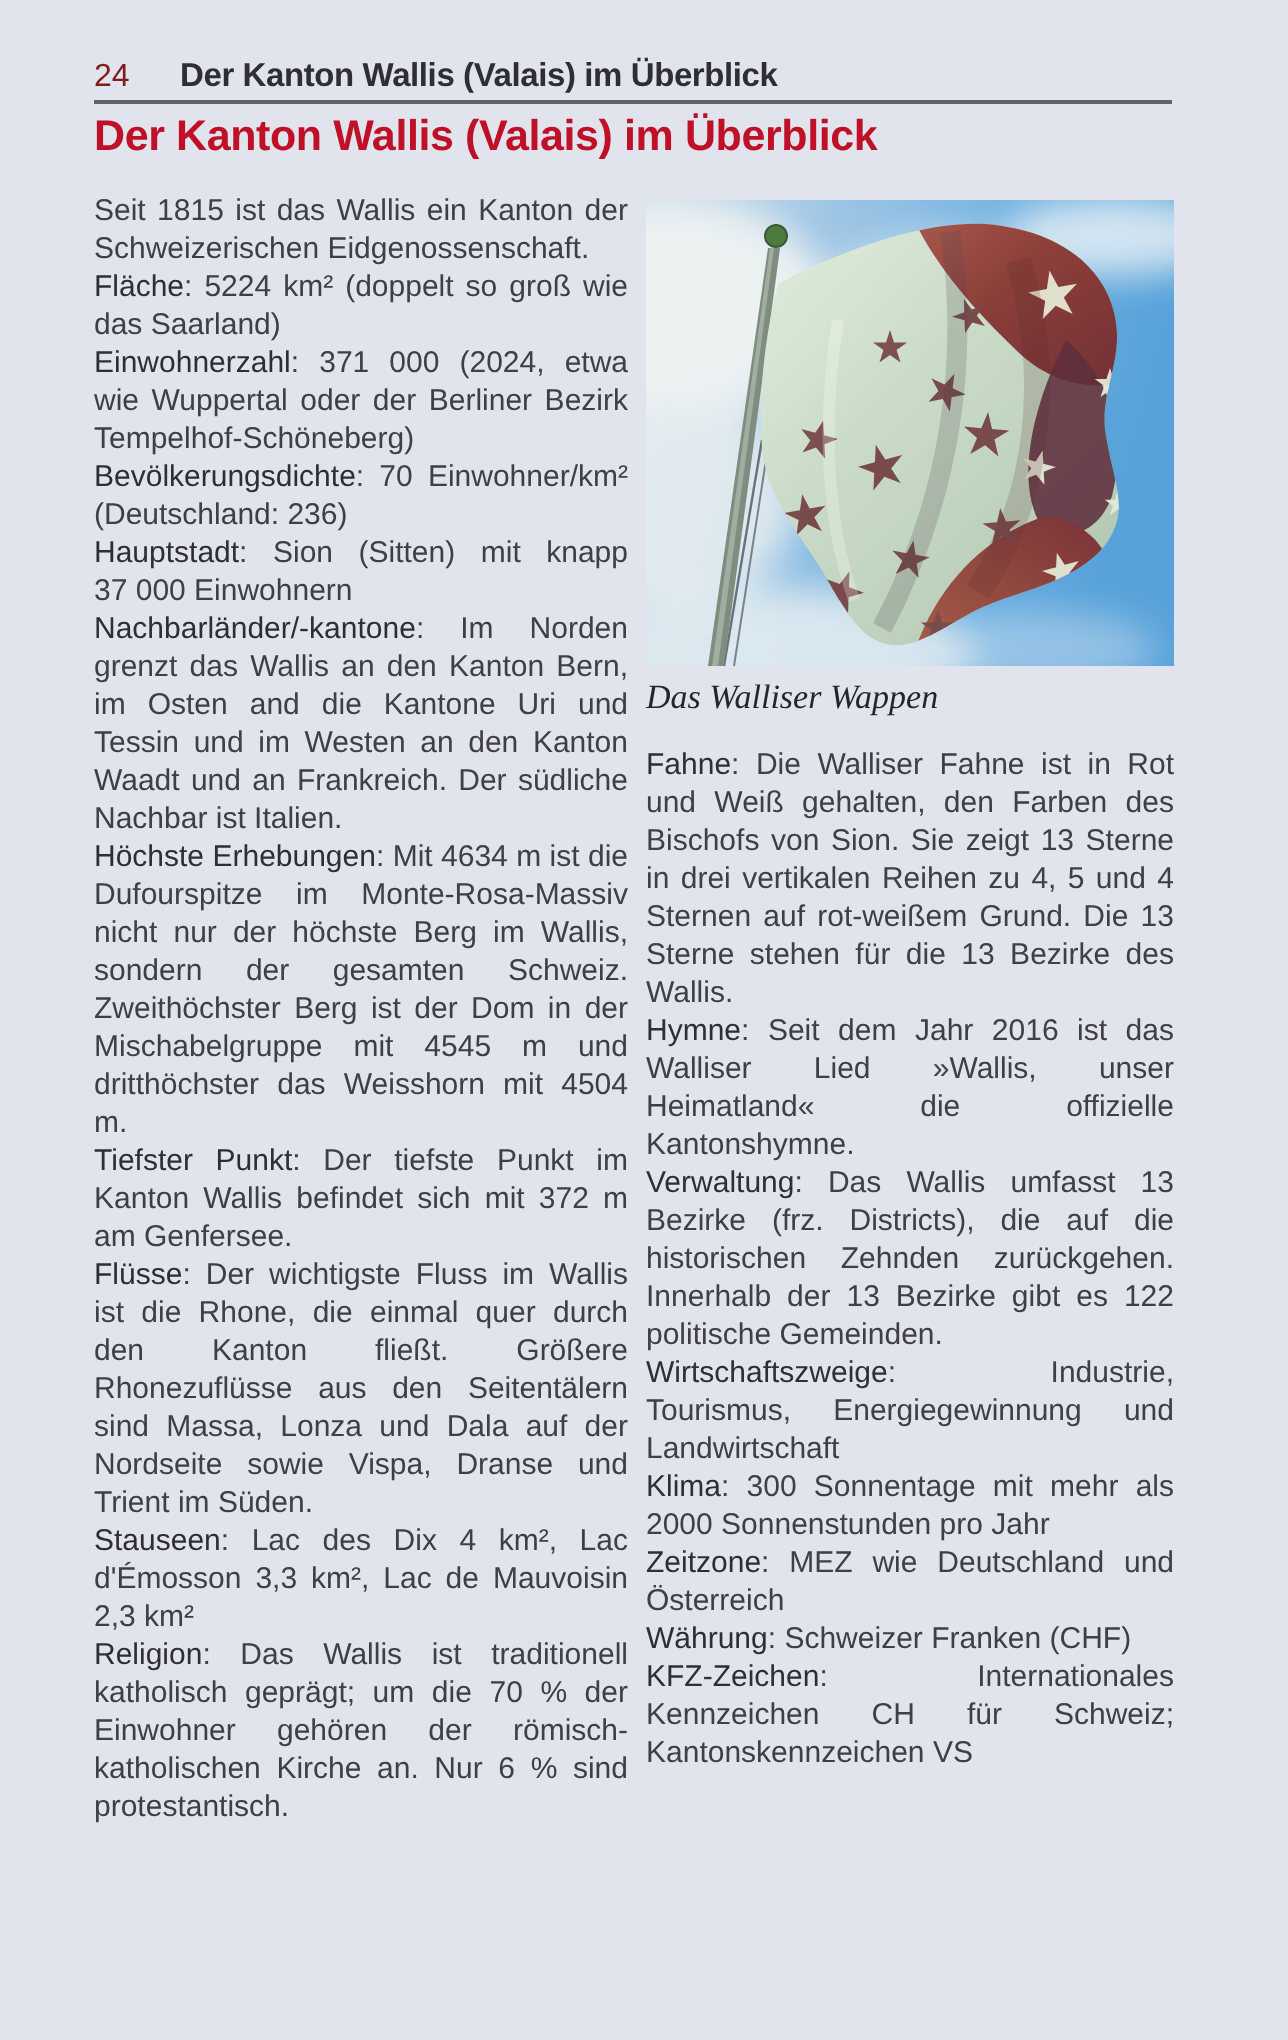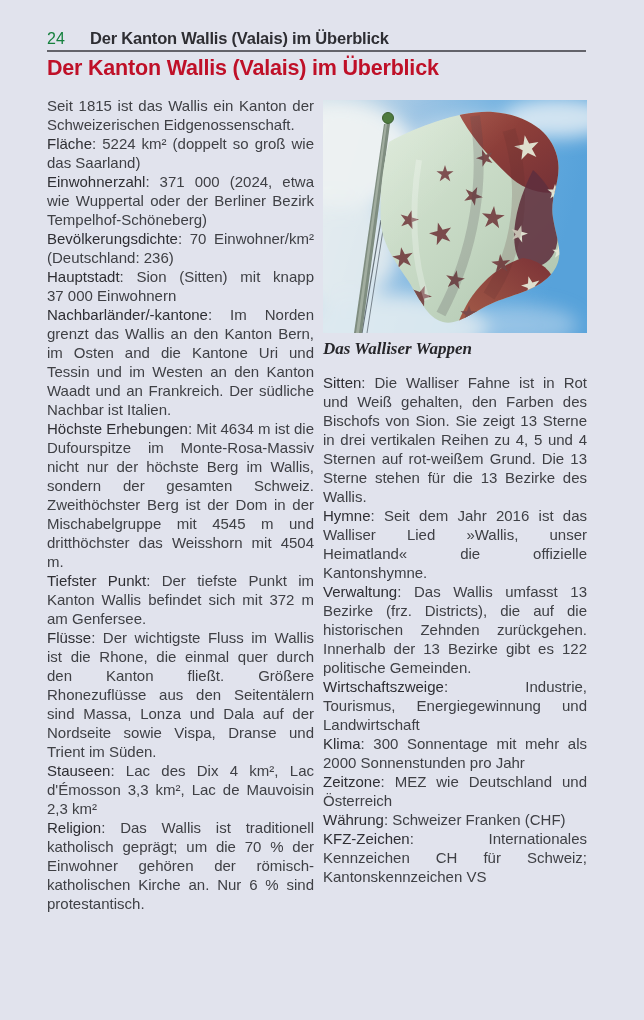--- a/index.html
+++ b/index.html
@@ -18,21 +18,21 @@
     font-family:"Liberation Sans","DejaVu Sans",sans-serif;
     overflow:hidden;
   }
   .page{position:relative;width:644px;height:1020px;}
 
   .page-header{
     position:absolute;left:47px;top:29px;width:540px;
     display:flex;align-items:baseline;
     color:var(--label_text);
   }
-  .page-number{font-size:16px;font-weight:400;width:43px;color:#15803d;}
+  .page-number{font-size:16px;font-weight:400;width:43px;color:#7f1d1d;}
   .running-title{font-size:16.5px;font-weight:700;letter-spacing:-0.2px;}
   .header-rule{
     position:absolute;left:47px;top:50px;width:539px;height:2px;
     background:var(--rule);
   }
   .page-title{
     position:absolute;left:47px;top:56px;margin:0;
     font-size:21.5px;font-weight:700;letter-spacing:-0.2px;
     color:var(--accent_red);
   }
@@ -54,21 +54,20 @@
   .photo{
     width:264px;height:233px;overflow:hidden;line-height:0;
   }
   .photo svg{display:block;}
   figure{margin:0;}
   figcaption{
     margin-top:7px;
     font-family:"Liberation Serif","DejaVu Serif",serif;
     font-style:italic;font-size:17px;line-height:18px;
     color:var(--caption_text);
-    font-weight:bold;
   }
   .col-right-text{margin-top:15px;}
 </style>
 </head>
 <body>
 
 <div class="page">
 
   <header class="page-header">
     <span class="page-number">24</span>
@@ -181,21 +180,21 @@
               <path d="M186,30 C204,90 196,150 166,196" stroke="rgba(90,45,45,0.18)" stroke-width="13"></path>
               <path d="M96,60 C88,110 90,160 104,200" stroke="rgba(255,255,255,0.25)" stroke-width="6"></path>
             </g>
             <rect x="40" y="0" width="224" height="233" fill="url(#sheen)"></rect>
           </g>
         </svg>
       </div>
       <figcaption>Das Walliser Wappen</figcaption>
     </figure>
     <div class="col-right-text bodytext" id="col-right-text">
-        <p><strong>Sitten</strong><span>: Die Walliser Fahne ist in Rot und Weiß gehalten, den Farben des Bischofs von Sion. Sie zeigt 13 Sterne in drei vertikalen Reihen zu 4, 5 und 4 Sternen auf rot-weißem Grund. Die 13 Sterne stehen für die 13 Bezirke des Wallis.</span></p>
+        <p><strong>Fahne</strong><span>: Die Walliser Fahne ist in Rot und Weiß gehalten, den Farben des Bischofs von Sion. Sie zeigt 13 Sterne in drei vertikalen Reihen zu 4, 5 und 4 Sternen auf rot-weißem Grund. Die 13 Sterne stehen für die 13 Bezirke des Wallis.</span></p>
         <p><strong>Hymne</strong><span>: Seit dem Jahr 2016 ist das Walliser Lied »Wallis, unser Heimatland« die offizielle Kantonshymne.</span></p>
         <p><strong>Verwaltung</strong><span>: Das Wallis umfasst 13 Bezirke (frz. Districts), die auf die historischen Zehnden zurückgehen. Innerhalb der 13 Bezirke gibt es 122 politische Gemeinden.</span></p>
         <p><strong>Wirtschaftszweige</strong><span>: Industrie, Tourismus, Energiegewinnung und Landwirtschaft</span></p>
         <p><strong>Klima</strong><span>: 300 Sonnentage mit mehr als 2000 Sonnenstunden pro Jahr</span></p>
         <p><strong>Zeitzone</strong><span>: MEZ wie Deutschland und Österreich</span></p>
         <p><strong>Währung</strong><span>: Schweizer Franken (CHF)</span></p>
         <p><strong>KFZ-Zeichen</strong><span>: Internationales Kennzeichen CH für Schweiz; Kantonskennzeichen VS</span></p>
       </div>
   </div>
 

